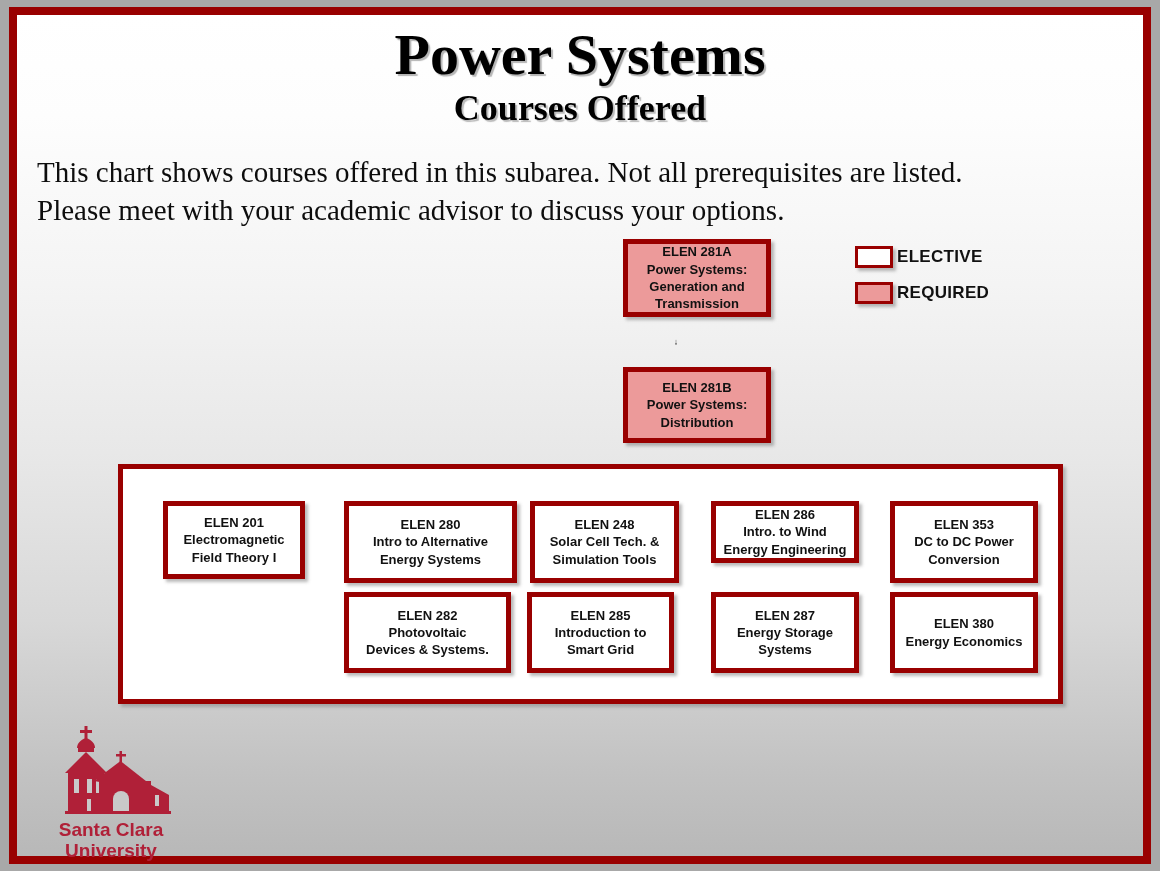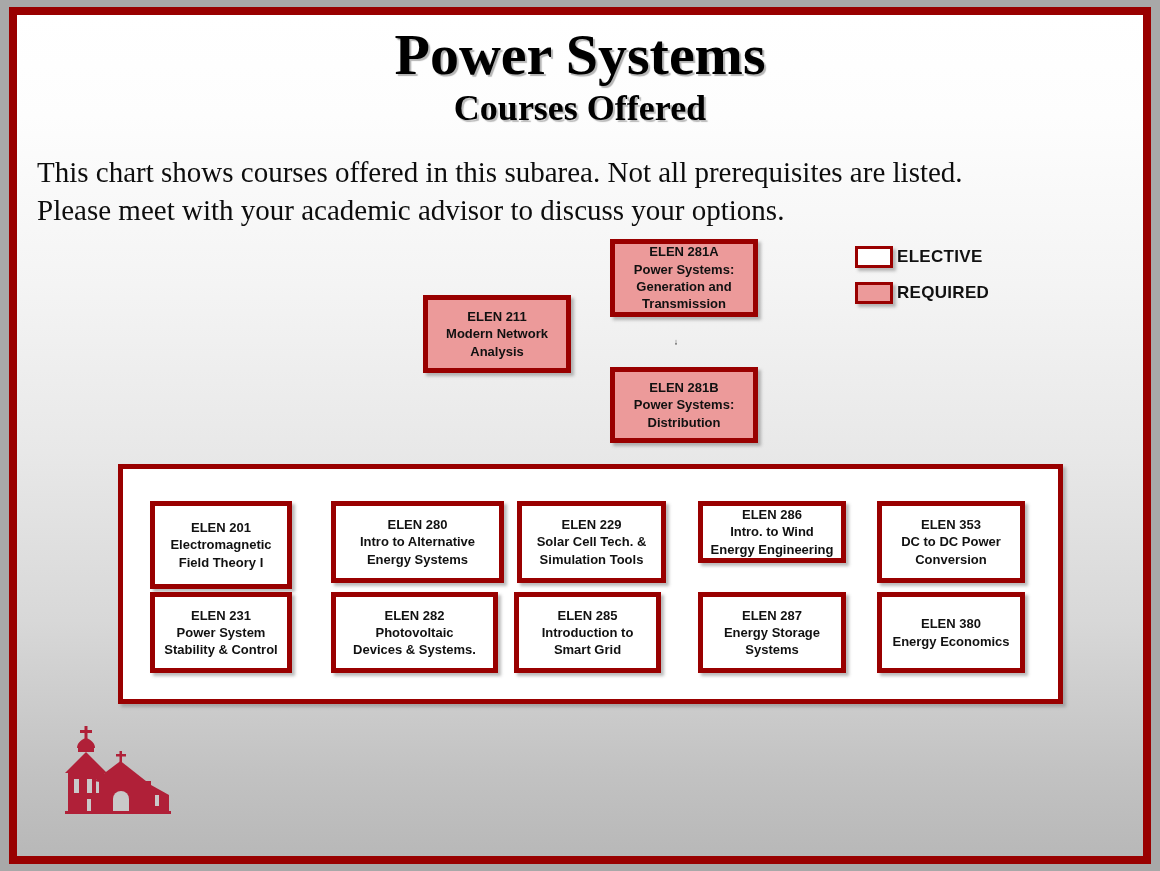--- a/index.html
+++ b/index.html
@@ -76,20 +76,21 @@
     display: flex;
     align-items: center;
     justify-content: center;
     text-align: center;
     font-family: "Liberation Sans", sans-serif;
     font-weight: bold;
     font-size: 13px;
     line-height: 1.33;
     color: #111111;
     box-shadow: 3px 3px 3px rgba(90,90,90,0.42);
+    margin-left: 13px;
   }
   .course-box .lines { padding: 0 3px; }
   .required { background: #ec9a9a; }
   .elective { background: #ffffff; }
 
   
   #arrow-281a-281b {
     position: absolute;
     left: 666px;
     top: 301px;
@@ -212,86 +213,76 @@
         <rect x="52" y="58" width="52" height="30"></rect>
 
         <path d="M66 88 L66 76 A8 8 0 0 1 82 76 L82 88 Z" fill="#c9c9c9"></path>
 
         <path d="M104 62 L122 72 L122 88 L104 88 Z"></path>
         <rect x="108" y="72" width="4" height="11" fill="#c9c9c9"></rect>
 
         <rect x="18" y="88" width="106" height="3"></rect>
       </g>
     </svg>
+    <div id="logo-text">
+      <div>Santa Clara</div>
+      <div>University</div>
+    </div>
   </div>
 
-<div class="course-box required" style="left: 406px; top: 280px; width: 148px; height: 78px;">
-      <div class="lines">
-        <div>ELEN 211</div>
-        <div>Modern Network</div>
-        <div>Analysis</div>
-      </div>
-    </div>
     <div class="course-box required" style="left: 593px; top: 224px; width: 148px; height: 78px;">
       <div class="lines">
         <div>ELEN 281A</div>
         <div>Power Systems:</div>
         <div>Generation and</div>
         <div>Transmission</div>
       </div>
     </div>
     <div class="course-box required" style="left: 593px; top: 352px; width: 148px; height: 76px;">
       <div class="lines">
         <div>ELEN 281B</div>
         <div>Power Systems:</div>
         <div>Distribution</div>
       </div>
     </div>
-    <div class="course-box elective" style="left: 133px; top: 486px; width: 142px; height: 88px;">
+    <div class="course-box elective" style="left: 133px; top: 486px; width: 142px; height: 78px;">
       <div class="lines">
         <div>ELEN 201</div>
         <div>Electromagnetic</div>
         <div>Field Theory I</div>
       </div>
     </div>
     <div class="course-box elective" style="left: 314px; top: 486px; width: 173px; height: 82px;">
       <div class="lines">
         <div>ELEN 280</div>
         <div>Intro to Alternative</div>
         <div>Energy Systems</div>
       </div>
     </div>
     <div class="course-box elective" style="left: 500px; top: 486px; width: 149px; height: 82px;">
       <div class="lines">
-        <div>ELEN 229</div>
+        <div>ELEN 248</div>
         <div>Solar Cell  Tech. &amp;</div>
         <div>Simulation Tools</div>
       </div>
     </div>
     <div class="course-box elective" style="left: 681px; top: 486px; width: 148px; height: 62px;">
       <div class="lines">
         <div>ELEN 286</div>
         <div>Intro. to Wind</div>
         <div>Energy Engineering</div>
       </div>
     </div>
     <div class="course-box elective" style="left: 860px; top: 486px; width: 148px; height: 82px;">
       <div class="lines">
         <div>ELEN 353</div>
         <div>DC to DC Power</div>
         <div>Conversion</div>
       </div>
     </div>
-    <div class="course-box elective" style="left: 133px; top: 577px; width: 142px; height: 81px;">
-      <div class="lines">
-        <div>ELEN 231</div>
-        <div>Power System</div>
-        <div>Stability &amp; Control</div>
-      </div>
-    </div>
     <div class="course-box elective" style="left: 314px; top: 577px; width: 167px; height: 81px;">
       <div class="lines">
         <div>ELEN 282</div>
         <div>Photovoltaic</div>
         <div>Devices &amp; Systems.</div>
       </div>
     </div>
     <div class="course-box elective" style="left: 497px; top: 577px; width: 147px; height: 81px;">
       <div class="lines">
         <div>ELEN 285</div>

